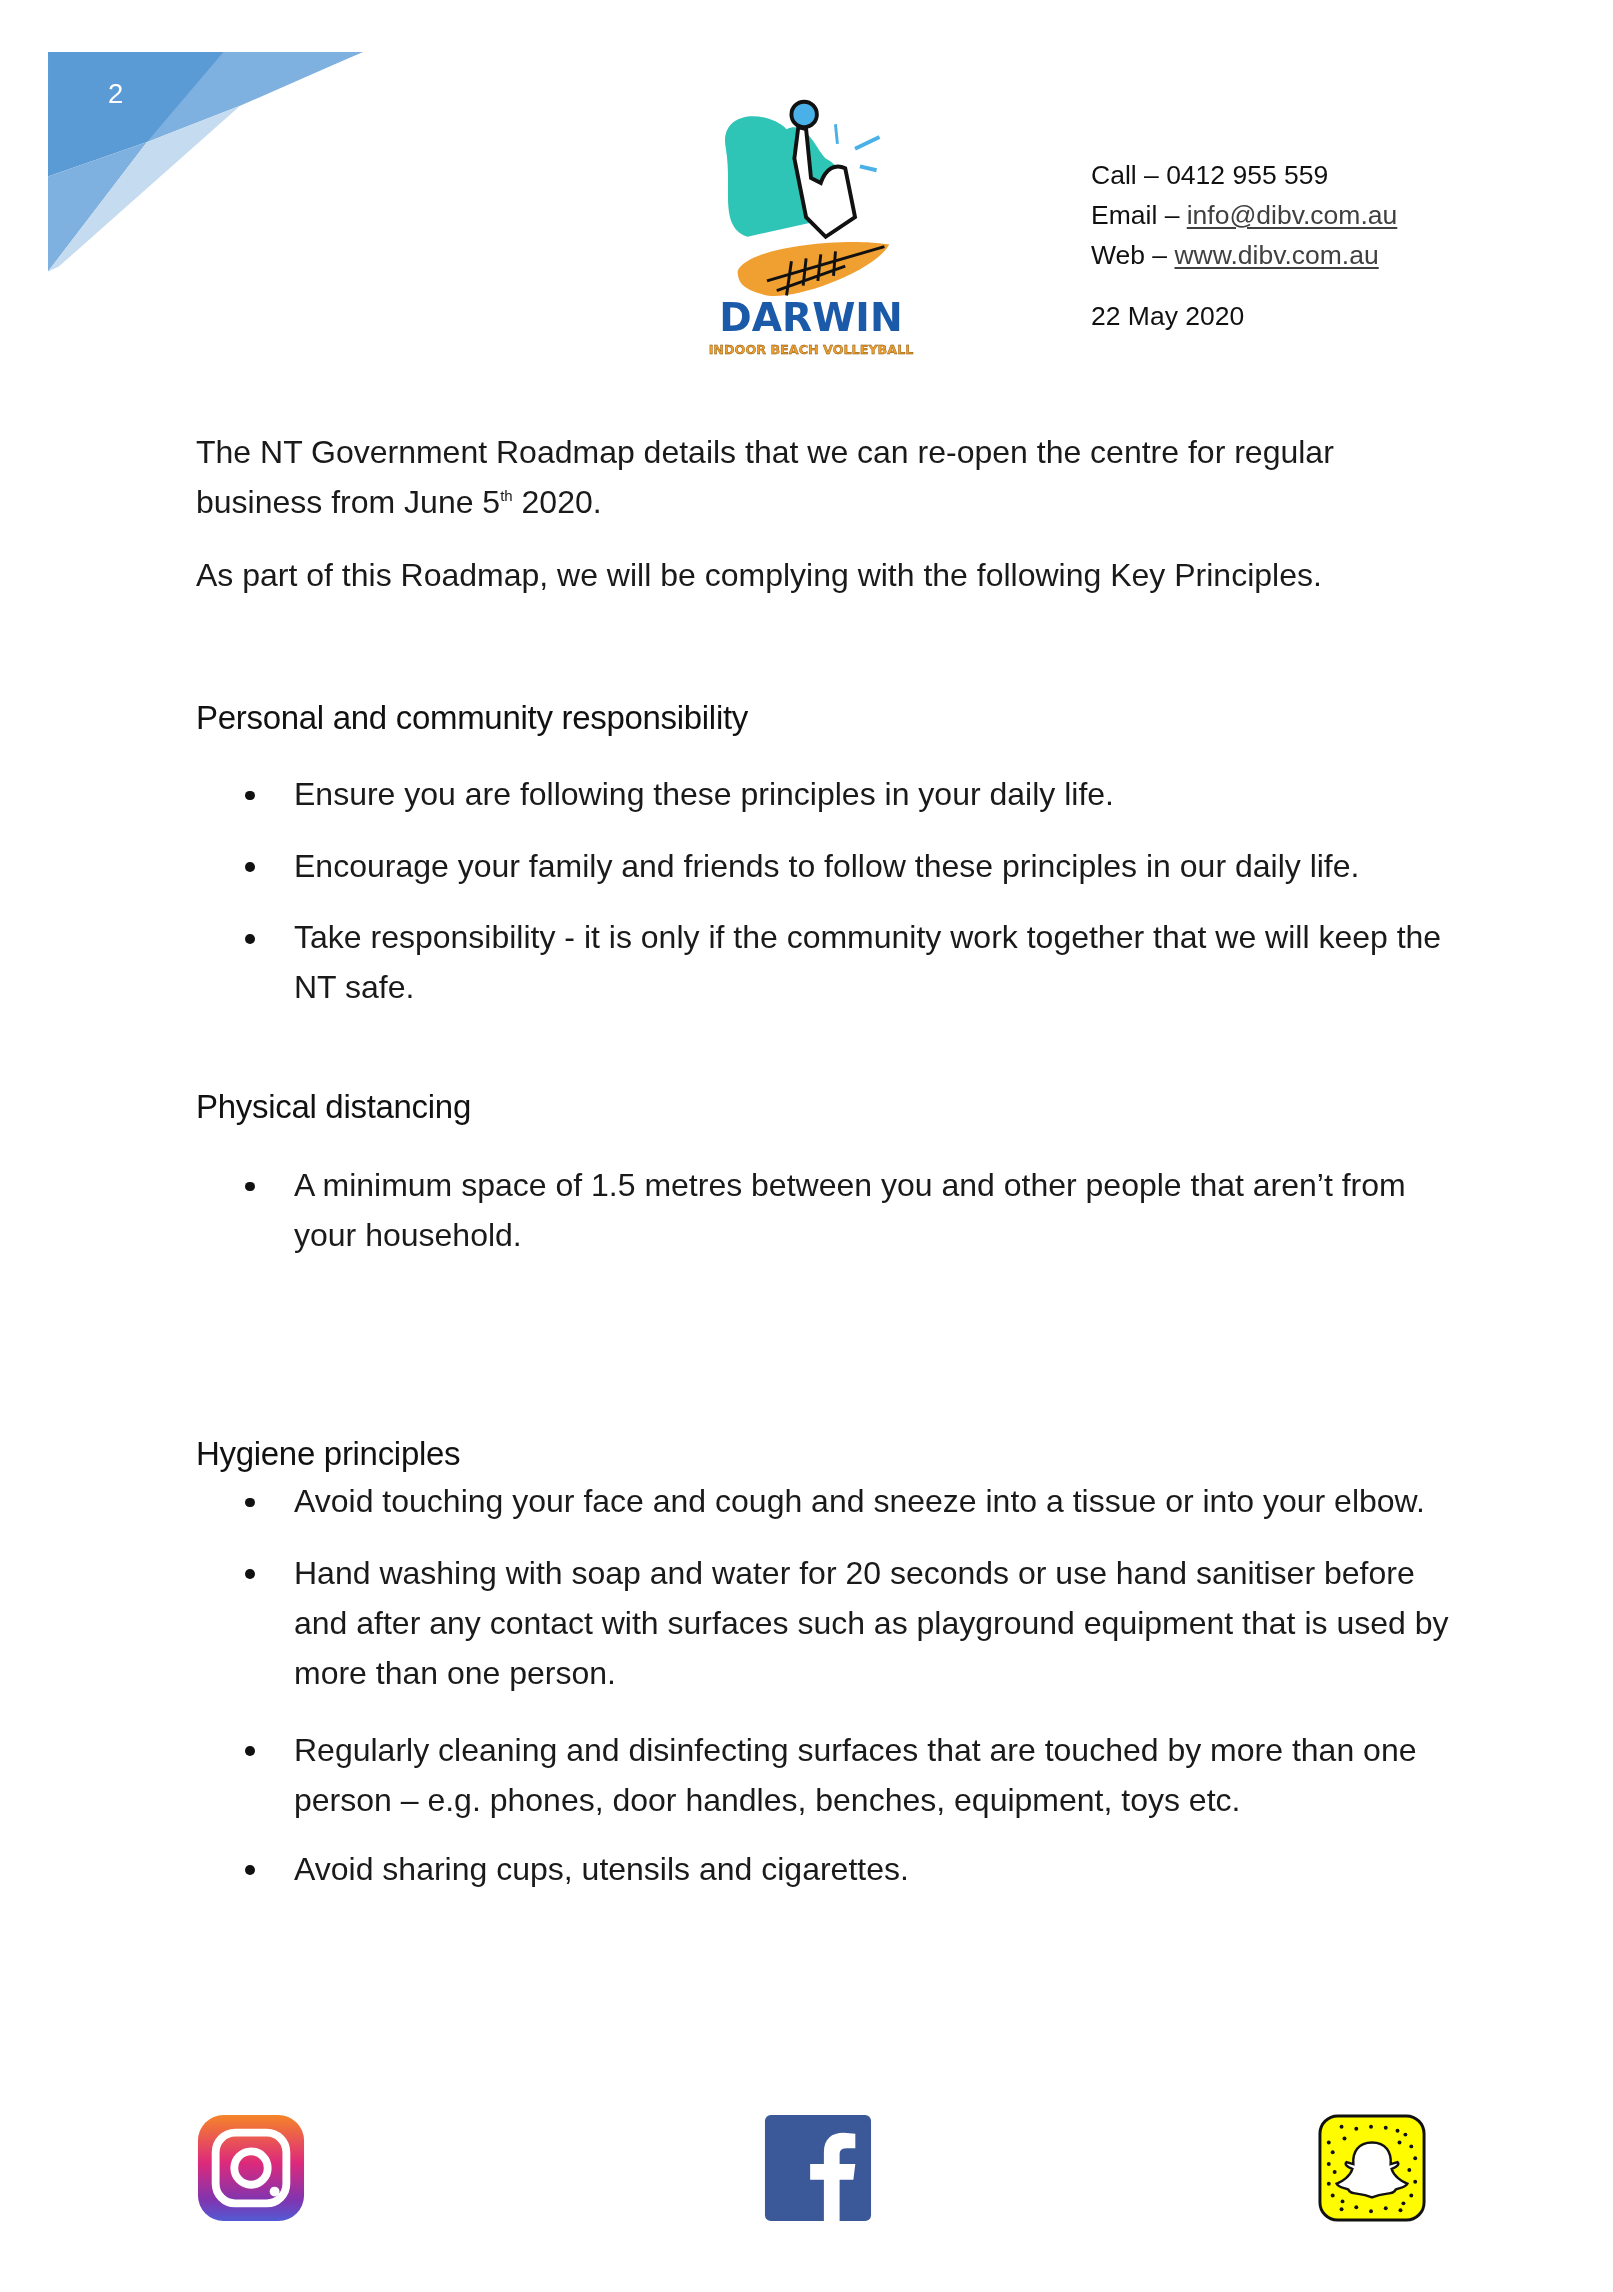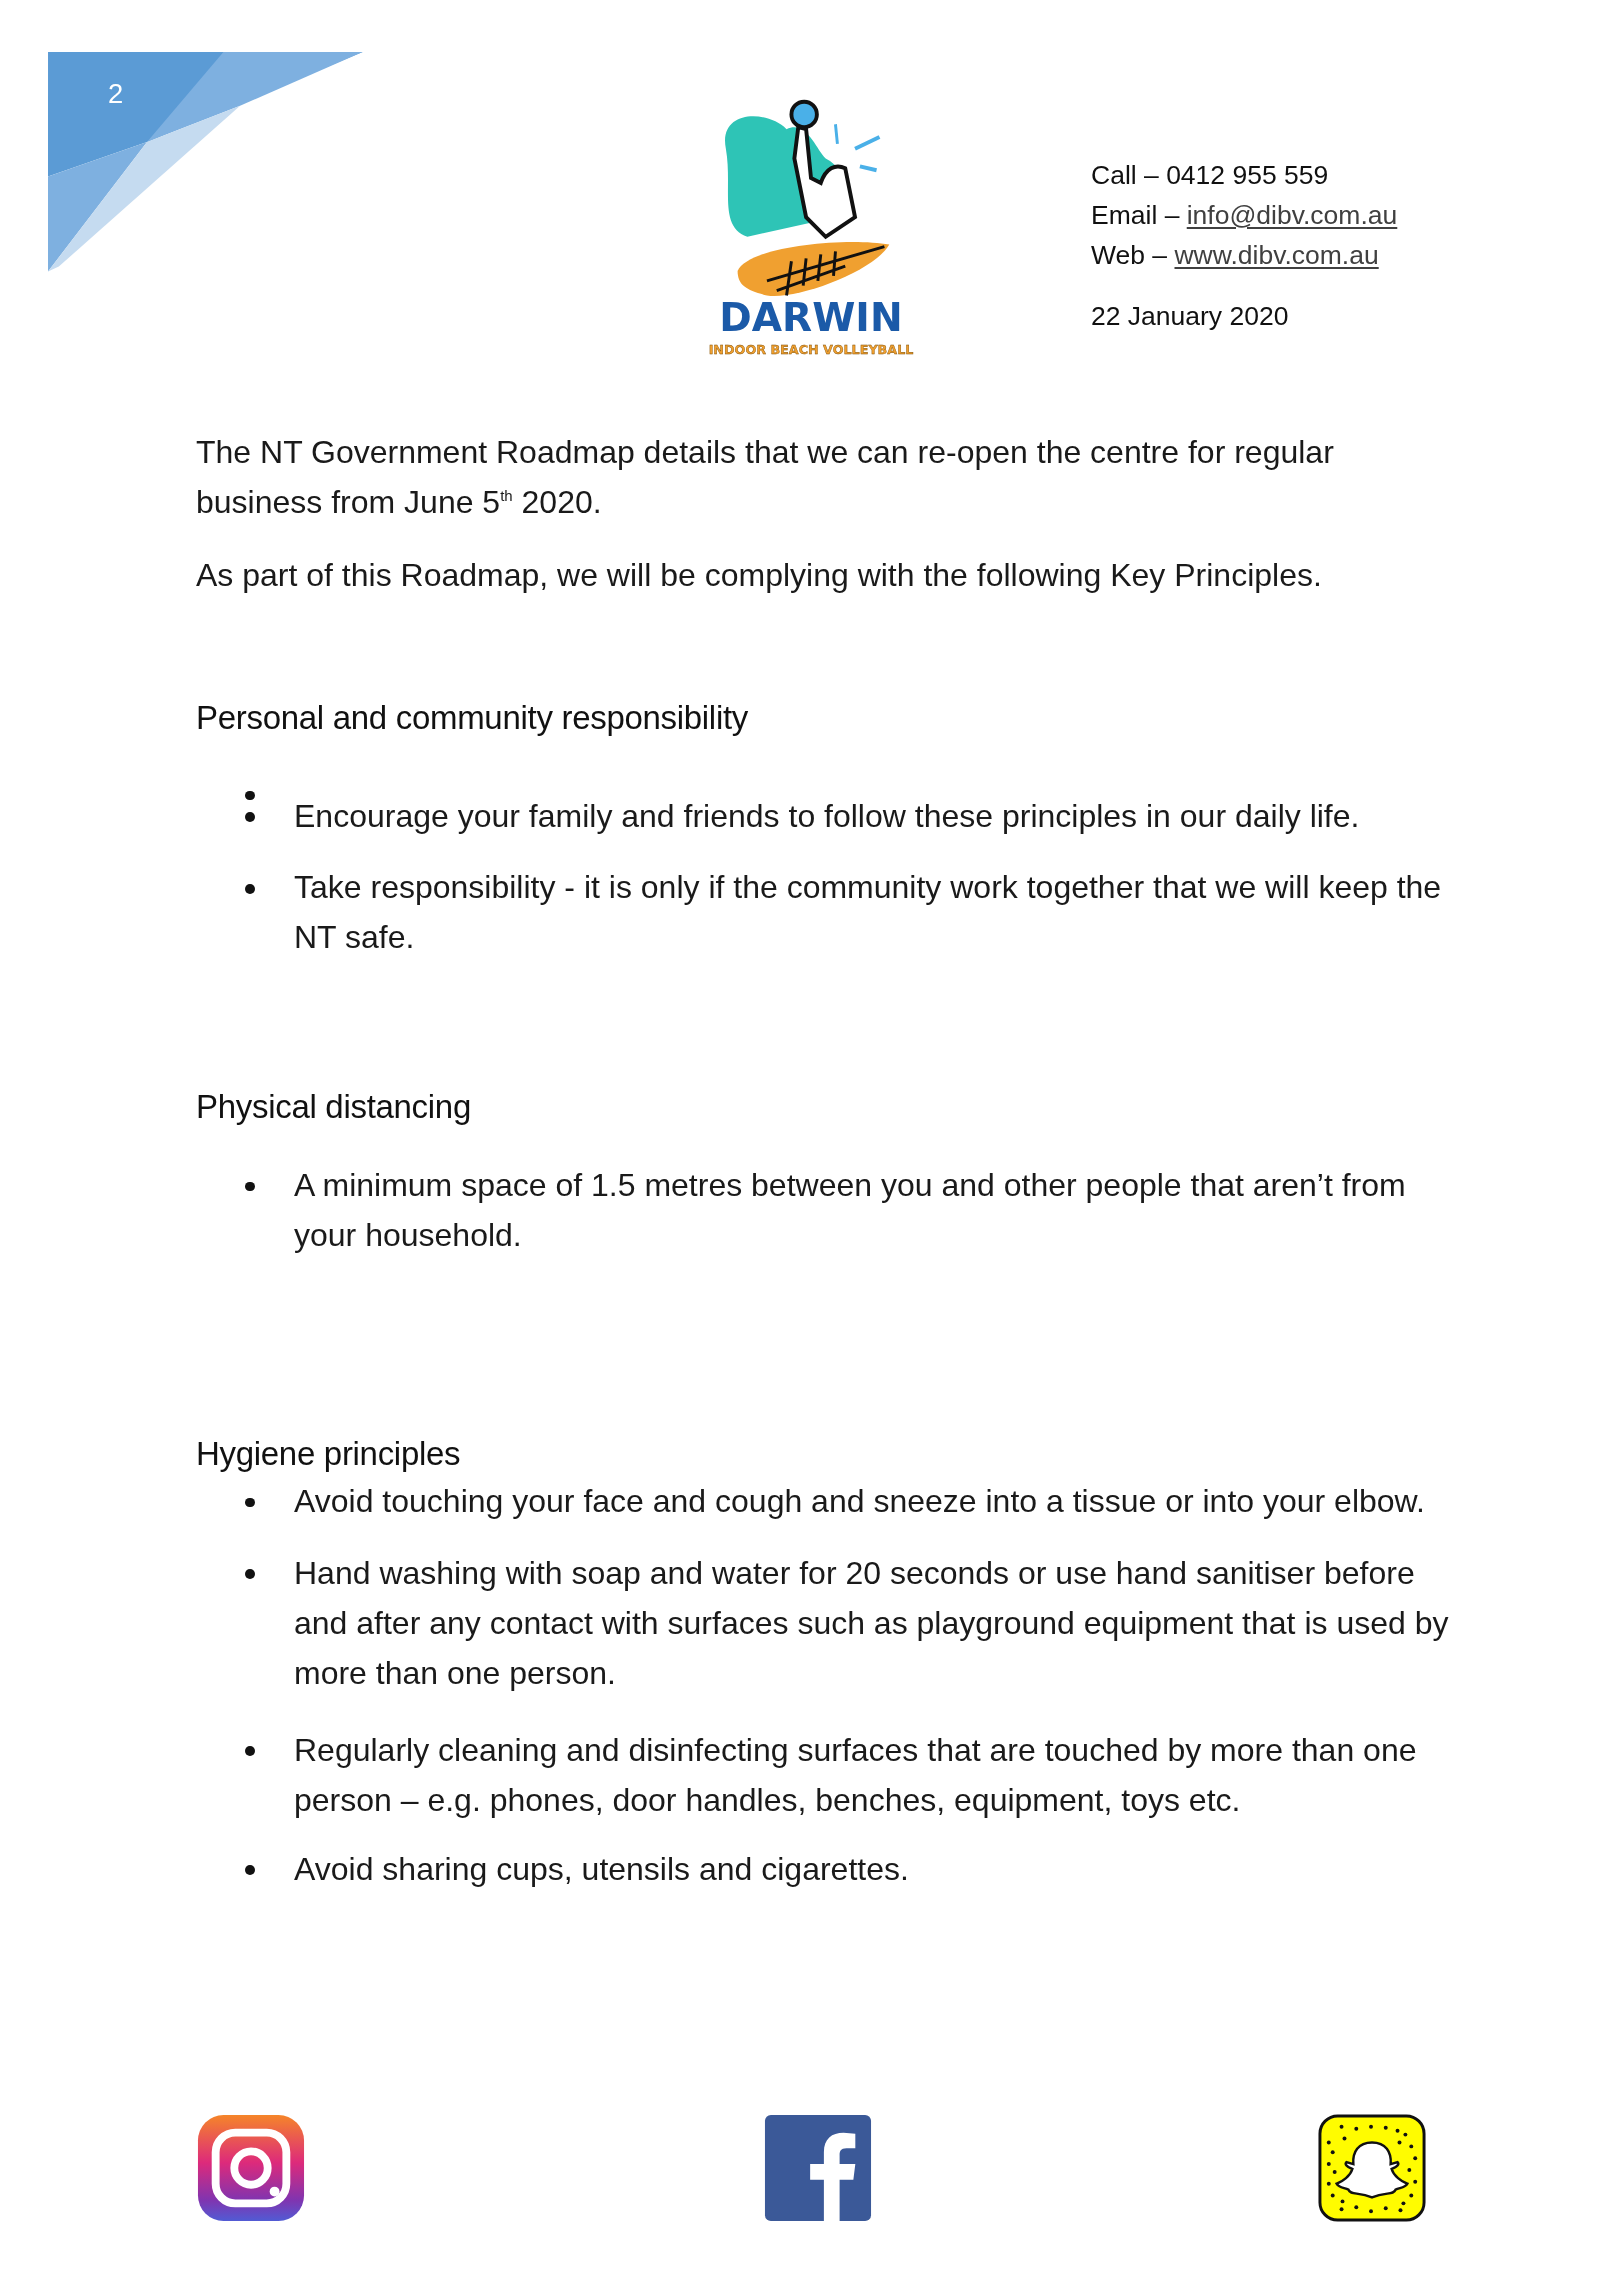--- a/index.html
+++ b/index.html
@@ -48,30 +48,30 @@
 
 <div class="abs contact" style="top:160px;">
   <span>Call – </span><span>0412 955 559</span>
 </div>
 <div class="abs contact" style="top:200px;">
   <span>Email – </span><a href="#">info@dibv.com.au</a>
 </div>
 <div class="abs contact" style="top:240px;">
   <span>Web – </span><a href="#">www.dibv.com.au</a>
 </div>
-<div class="abs contact" style="top:301px;">22 January 2020</div>
+<div class="abs contact" style="top:301px;">22 May 2020</div>
 
 <div class="abs para" style="top:427px;">
   <span>The NT Government Roadmap details that we can re-open the centre for regular business from June 5</span><sup>th</sup><span> 2020.</span>
 </div>
 <div class="abs para" style="top:550px;">As part of this Roadmap, we will be complying with the following Key Principles.</div>
 
 <div class="abs heading" style="top:699px;">Personal and community responsibility</div>
 <div class="abs bullet-list" style="top:769px;">
-  <div class="bullet" style="margin-bottom:21.6px;"><span class="dot"></span></div>
+  <div class="bullet" style="margin-bottom:21.6px;"><span class="dot"></span><span>Ensure you are following these principles in your daily life.</span></div>
   <div class="bullet" style="margin-bottom:21.6px;"><span class="dot"></span><span>Encourage your family and friends to follow these principles in our daily life.</span></div>
   <div class="bullet"><span class="dot"></span><span>Take responsibility - it is only if the community work together that we will keep the NT safe.</span></div>
 </div>
 
 <div class="abs heading" style="top:1088px;">Physical distancing</div>
 <div class="abs bullet-list" style="top:1160px;">
   <div class="bullet" style="margin-bottom:21.6px;"><span class="dot"></span><span>A minimum space of 1.5 metres between you and other people that aren’t from your household.</span></div>
 </div>
 
 <div class="abs heading" style="top:1407px;margin-top:28px;">Hygiene principles</div>

